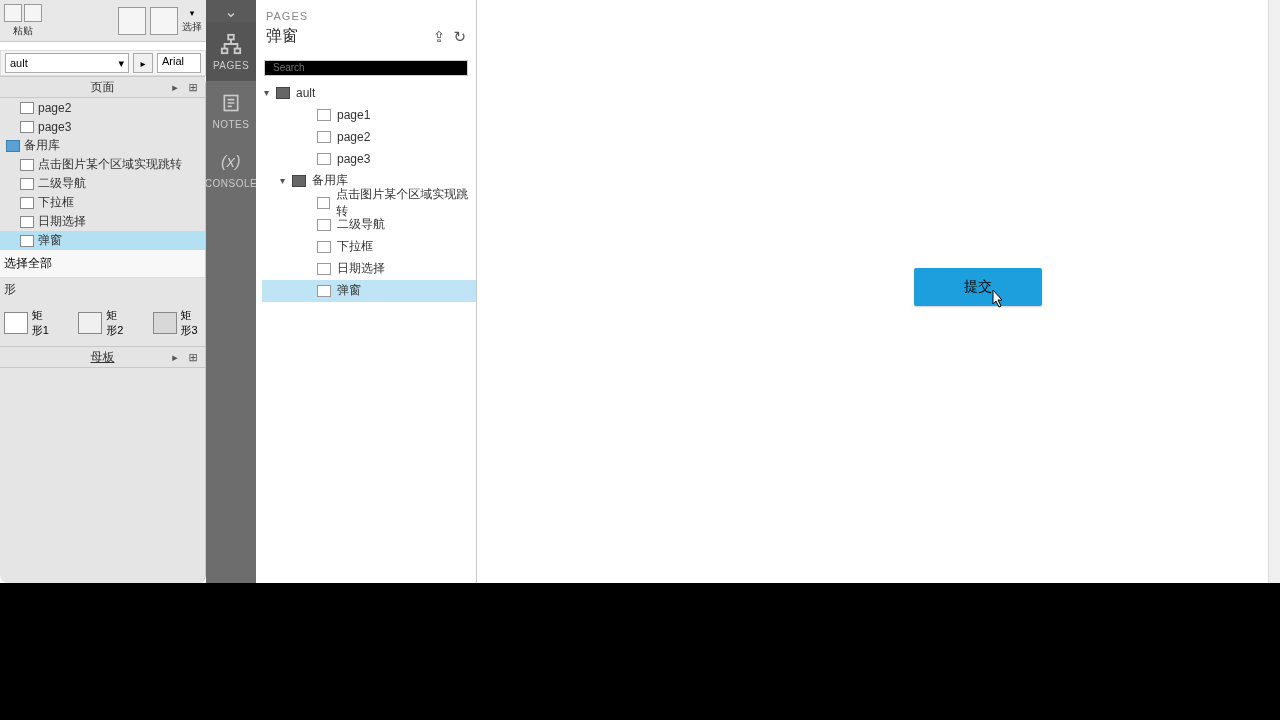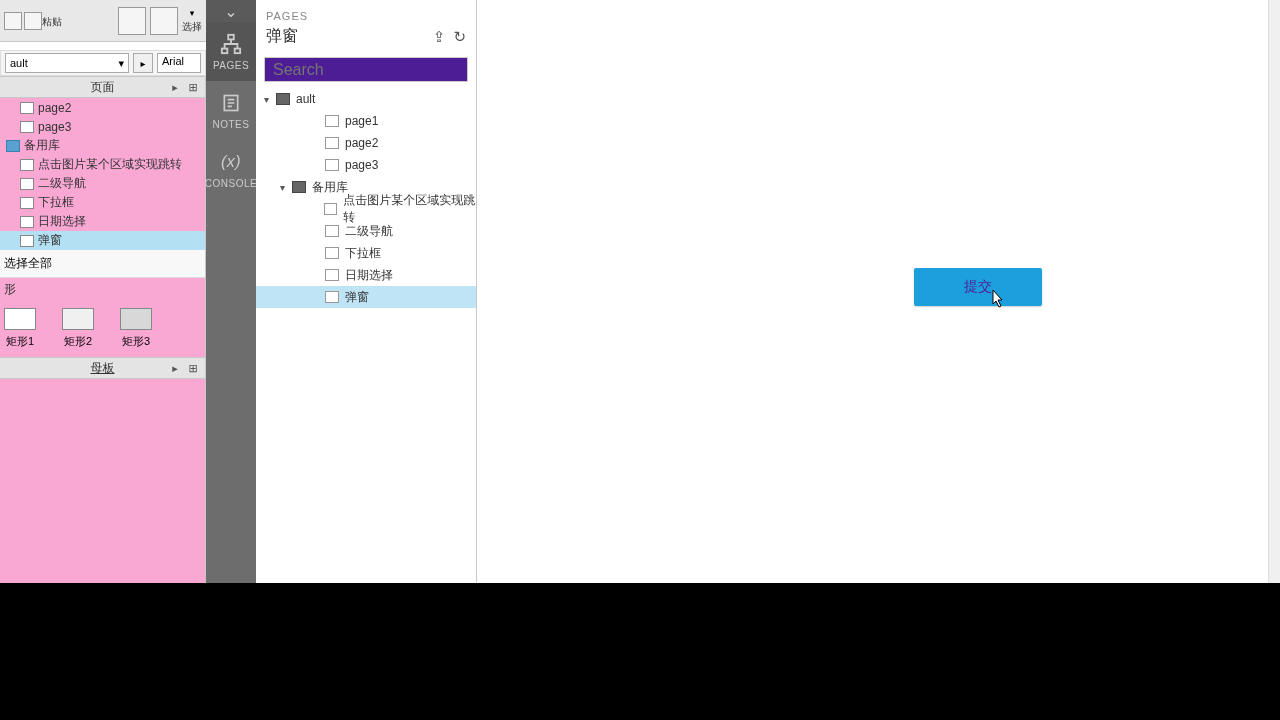--- a/index.html
+++ b/index.html
@@ -4,42 +4,42 @@
 <style>
   * { box-sizing: border-box; margin: 0; padding: 0; font-family: Arial, sans-serif; }
   body { background: #fff; width: 1280px; height: 720px; overflow: hidden; position: relative; }
   
   
   .top-toolbar {
     position: absolute; top: 0; left: 0; width: 206px; height: 42px;
     background: #e8e8e8; border-bottom: 1px solid #c8c8c8;
     display: flex; align-items: center; padding: 2px 4px; gap: 6px;
   }
-  .tb-group { display: flex; flex-direction: row; align-items: center; font-size: 10px; }
+  .tb-group { display: flex; flex-direction: column; align-items: center; font-size: 10px; }
   .tb-icons { display: flex; gap: 2px; }
   .tb-icon { width: 18px; height: 18px; border: 1px solid #999; background: #f5f5f5; }
   .tb-label { font-size: 10px; color: #333; margin-top: 2px; }
   .tb-big { width: 28px; height: 28px; border: 1px solid #999; background: #f5f5f5; }
   .tb-right { margin-left: auto; display:flex; gap:4px; align-items:center;}
   
   
   .toolbar2 {
     position: absolute; top: 50px; left: 0; width: 206px; height: 26px;
     background: #f5f5f5; border: 1px solid #ddd;
     display: flex; align-items: center; padding: 0 4px; gap: 4px;
   }
   .combo { flex: 1; height: 20px; border: 1px solid #aaa; background: #fff; font-size: 11px; padding: 1px 4px; display:flex; align-items:center; justify-content:space-between;}
   .small-btn { width: 20px; height: 20px; border: 1px solid #aaa; background: #f0f0f0; font-size:10px; display:flex;align-items:center;justify-content:center;}
   .font-combo { width: 44px; height: 20px; border: 1px solid #aaa; background: #fff; font-size: 11px; padding: 1px 4px;}
   
   
   .left-panel {
     position: absolute; top: 76px; left: 0; width: 206px; bottom: 137px;
-    background: #f9a8d4; border-right: 1px solid #c8c8c8;
-    display: flex; flex-direction: column;
+    background: #e5e5e5; border-right: 1px solid #c8c8c8;
+    display: flex; flex-direction: column; border-radius: 8px;
   }
   .panel-header {
     height: 22px; background: #e4e4e4; border-top:1px solid #c8c8c8; border-bottom:1px solid #c8c8c8;
     display:flex; align-items:center; justify-content:center; font-size:12px; color:#333; position:relative;
   }
   .panel-header-icons { position:absolute; right:4px; display:flex; gap:2px;}
   .hdr-icon { width:16px; height:14px; font-size:11px; display:flex;align-items:center;justify-content:center; color:#555;}
   
   .tree-list { flex: 0 0 auto; }
   .tree-item {
@@ -49,21 +49,21 @@
   .tree-item.selected { background: #b3e0f2; }
   .ti-icon { width:14px; height:12px; margin-right:4px; border:1px solid #888; background:#fff; font-size:8px;}
   .ti-folder { width:14px; height:12px; margin-right:4px; background:#5aa0d0; border:1px solid #3a80b0; }
   
   
   .lib-section { border-top:1px solid #c8c8c8; }
   .lib-filter { height:28px; border-bottom:1px solid #ddd; display:flex; align-items:center; padding:0 4px; font-size:12px; background:#f8f8f8;}
   .lib-row { height:22px; display:flex; align-items:center; padding:0 4px; font-size:12px; color:#333;}
   .lib-crumb { height:20px; padding: 3px 6px; font-size:11px; color:#555;}
   .shape-row { display:flex; gap: 26px; padding: 8px 4px;}
-  .shape-item { display:flex; flex-direction:column; align-items:center; font-size:11px; gap:4px;}
+  .shape-item { display:flex; align-items:center; font-size:11px; gap:4px;}
   .shape-box { width:32px; height:22px; border:1px solid #888; }
   .shape-box.fill1 { background:#fff;}
   .shape-box.fill2 { background:#f0f0f0;}
   .shape-box.fill3 { background:#d8d8d8;}
   
   
   .master-panel {
     flex:1;
   }
   
@@ -81,38 +81,38 @@
   .pages-sidebar {
     position: absolute; top: 0; left: 256px; width: 221px; height: 583px;
     background: #fff; border-right: 1px solid #c8c8c8;
   }
   .pages-hdr { padding: 10px 10px 4px; }
   .pages-hdr-title { font-size:11px; color:#888; letter-spacing:1px; margin-bottom:4px;}
   .pages-hdr-row { display:flex; align-items:center; justify-content:space-between;}
   .pages-hdr-name { font-size:16px; color:#333;}
   .pages-hdr-icons { display:flex; gap:8px; color:#555; font-size:15px;}
   .pages-search { margin: 6px 8px; }
-  .pages-search input { width:100%; height:25px; border:1px solid #ccc; background:#4c1d95; padding:0 8px; font-size:16px; color:#888;}
+  .pages-search input { width:100%; height:16px; border:1px solid #ccc; background:#000000; padding:0 8px; font-size:10px; color:#888;}
   
   .pg-tree { }
   .pg-item { height:22px; display:flex; align-items:center; font-size:12px; color:#333; cursor:pointer; padding-left:8px;}
   .pg-item.selected { background:#bfe4f5;}
   .pg-caret { width:12px; font-size:10px; color:#555;}
   .pg-icon { width:14px; height:12px; margin-right:6px; border:1px solid #999; background:#fff;}
   .pg-folder-icon { width:14px; height:12px; margin-right:6px; background:#666; border:1px solid #444;}
   .pg-indent-1 { padding-left: 24px;}
-  .pg-indent-2 { padding-left: 57px;}
+  .pg-indent-2 { padding-left: 43px; margin-left: 6px;}
   
   
   .canvas {
     position:absolute; top:0; left: 477px; right: 12px; height: 583px; background:#fff;
   }
   .submit-btn {
     position:absolute; top: 268px; left: 914px; width: 128px; height: 38px;
-    background:#1e9fdd; color:#4c1d95; font-size:14px; display:flex; align-items:center; justify-content:center;
+    background:#1e9fdd; color:#000000; font-size:14px; display:flex; align-items:center; justify-content:center;
     border-radius:2px; cursor:pointer; box-shadow:0 1px 2px rgba(0,0,0,0.2);
   }
   .cursor-icon {
     position:absolute; top: 288px; left: 988px; width:18px; height:22px; pointer-events:none;
   }
   
   
   .right-scroll { position:absolute; top:0; right:0; width:12px; height:583px; background:#f0f0f0; border-left:1px solid #ddd;}
   
   

